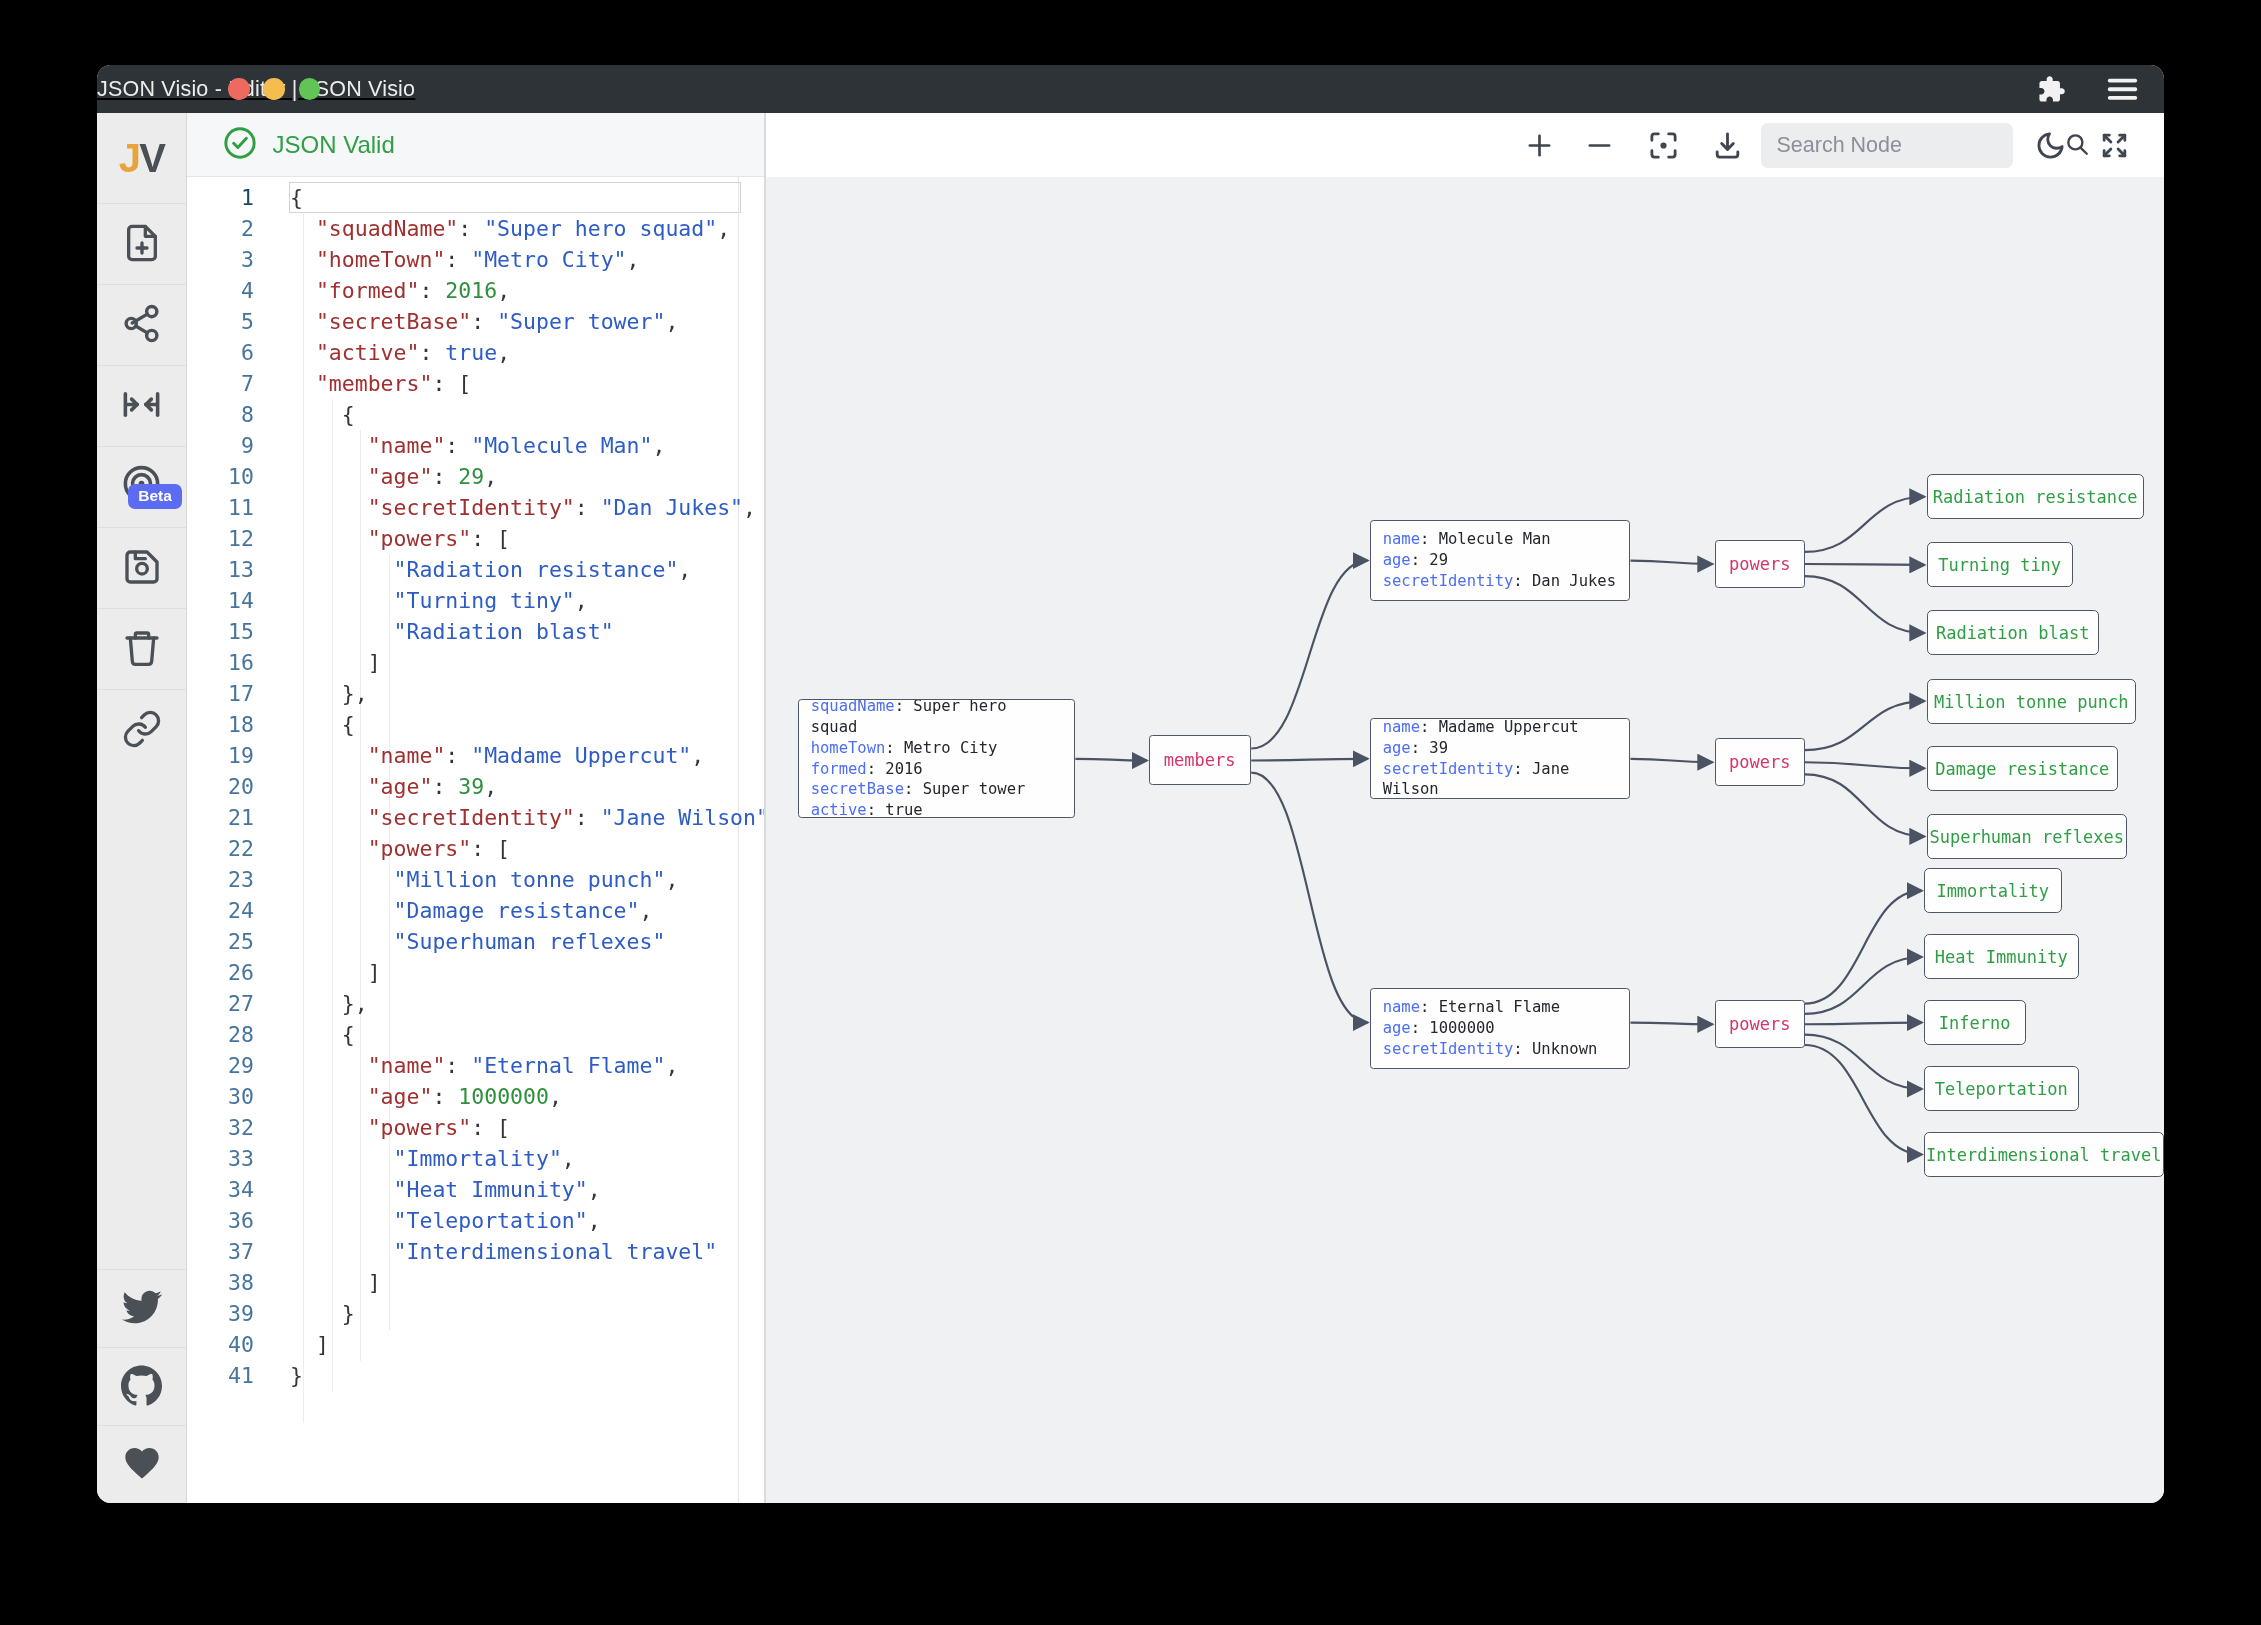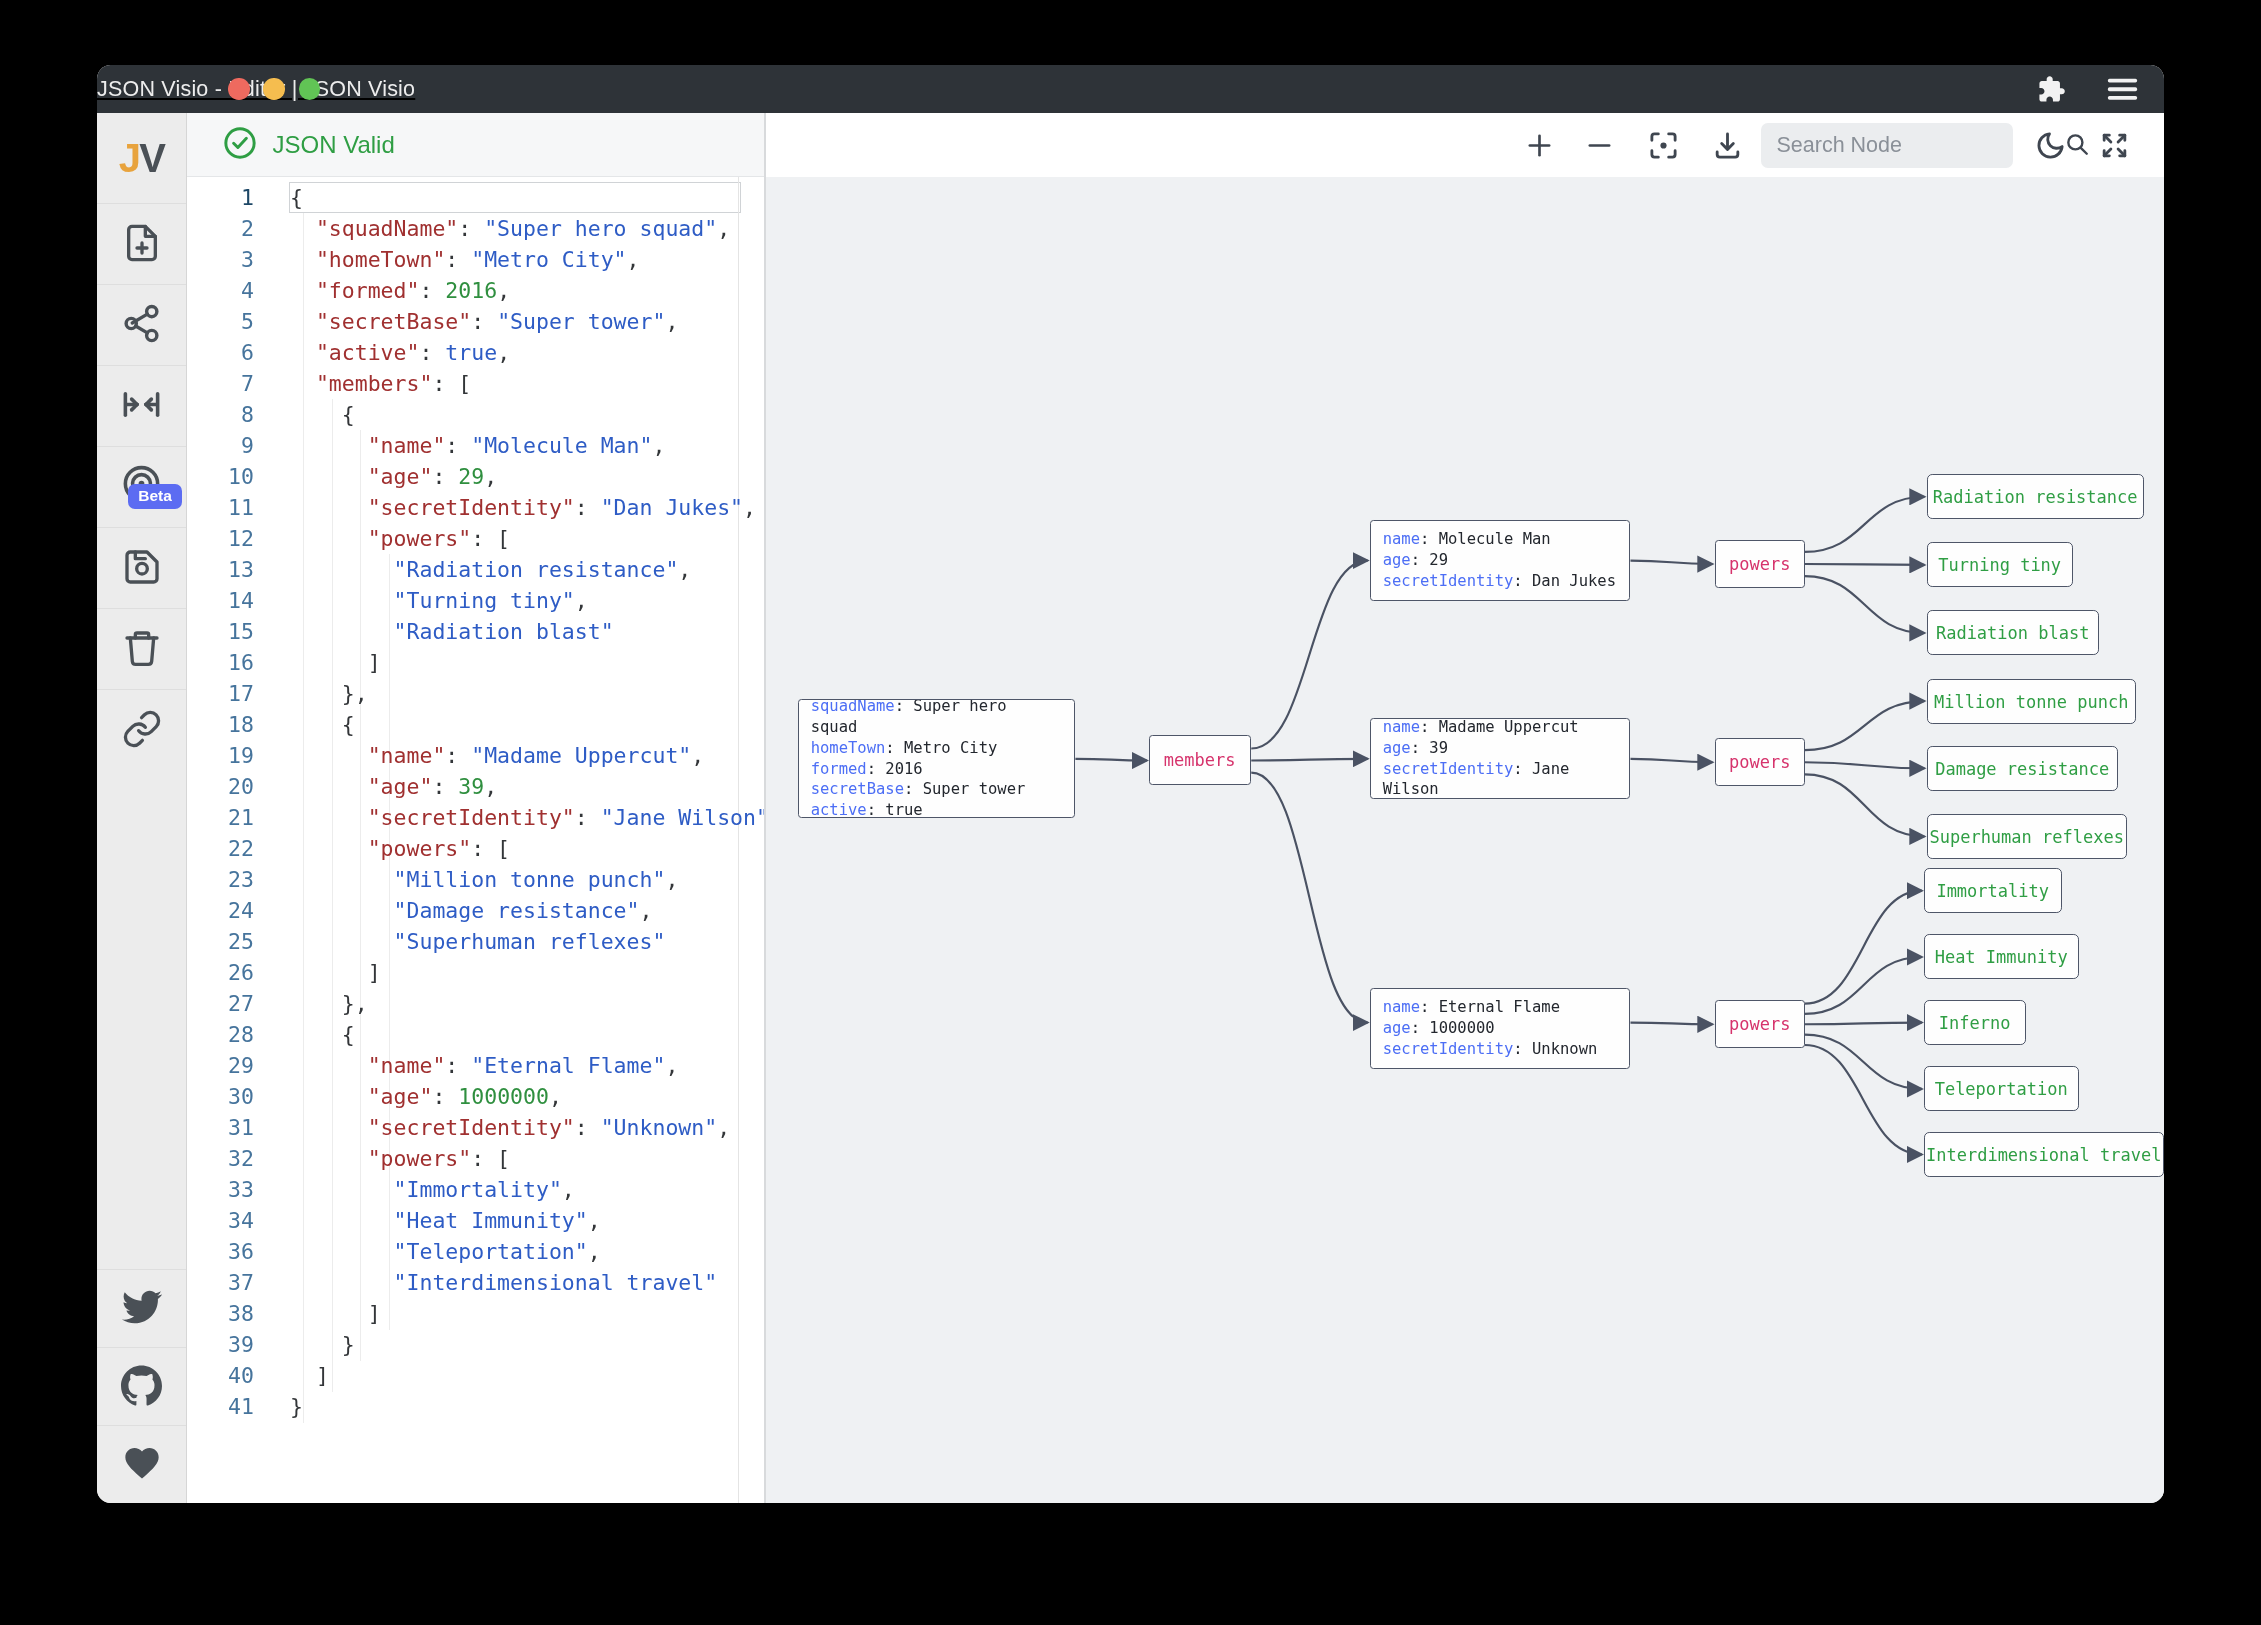--- a/index.html
+++ b/index.html
@@ -232,21 +232,20 @@
             <div class="cm-line"><span class="ln">21</span><span class="code"><span class="tk-p">      </span><span class="tk-k">"secretIdentity"</span><span class="tk-p">: </span><span class="tk-s">"Jane Wilson"</span></span></div>
             <div class="cm-line"><span class="ln">22</span><span class="code"><span class="tk-p">      </span><span class="tk-k">"powers"</span><span class="tk-p">: [</span></span></div>
             <div class="cm-line"><span class="ln">23</span><span class="code"><span class="tk-p">        </span><span class="tk-s">"Million tonne punch"</span><span class="tk-p">,</span></span></div>
             <div class="cm-line"><span class="ln">24</span><span class="code"><span class="tk-p">        </span><span class="tk-s">"Damage resistance"</span><span class="tk-p">,</span></span></div>
             <div class="cm-line"><span class="ln">25</span><span class="code"><span class="tk-p">        </span><span class="tk-s">"Superhuman reflexes"</span></span></div>
             <div class="cm-line"><span class="ln">26</span><span class="code"><span class="tk-p">      ]</span></span></div>
             <div class="cm-line"><span class="ln">27</span><span class="code"><span class="tk-p">    },</span></span></div>
             <div class="cm-line"><span class="ln">28</span><span class="code"><span class="tk-p">    {</span></span></div>
             <div class="cm-line"><span class="ln">29</span><span class="code"><span class="tk-p">      </span><span class="tk-k">"name"</span><span class="tk-p">: </span><span class="tk-s">"Eternal Flame"</span><span class="tk-p">,</span></span></div>
             <div class="cm-line"><span class="ln">30</span><span class="code"><span class="tk-p">      </span><span class="tk-k">"age"</span><span class="tk-p">: </span><span class="tk-n">1000000</span><span class="tk-p">,</span></span></div>
-            <div class="cm-line"><span class="ln">31</span><span class="code"><span class="tk-p">      </span><span class="tk-k">"secretIdentity"</span><span class="tk-p">: </span><span class="tk-s">"Unknown"</span><span class="tk-p">,</span></span></div>
             <div class="cm-line"><span class="ln">32</span><span class="code"><span class="tk-p">      </span><span class="tk-k">"powers"</span><span class="tk-p">: [</span></span></div>
             <div class="cm-line"><span class="ln">33</span><span class="code"><span class="tk-p">        </span><span class="tk-s">"Immortality"</span><span class="tk-p">,</span></span></div>
             <div class="cm-line"><span class="ln">34</span><span class="code"><span class="tk-p">        </span><span class="tk-s">"Heat Immunity"</span><span class="tk-p">,</span></span></div>
             <div class="cm-line"><span class="ln">36</span><span class="code"><span class="tk-p">        </span><span class="tk-s">"Teleportation"</span><span class="tk-p">,</span></span></div>
             <div class="cm-line"><span class="ln">37</span><span class="code"><span class="tk-p">        </span><span class="tk-s">"Interdimensional travel"</span></span></div>
             <div class="cm-line"><span class="ln">38</span><span class="code"><span class="tk-p">      ]</span></span></div>
             <div class="cm-line"><span class="ln">39</span><span class="code"><span class="tk-p">    }</span></span></div>
             <div class="cm-line"><span class="ln">40</span><span class="code"><span class="tk-p">  ]</span></span></div>
             <div class="cm-line"><span class="ln">41</span><span class="code"><span class="tk-p">}</span></span></div>
           </div>

